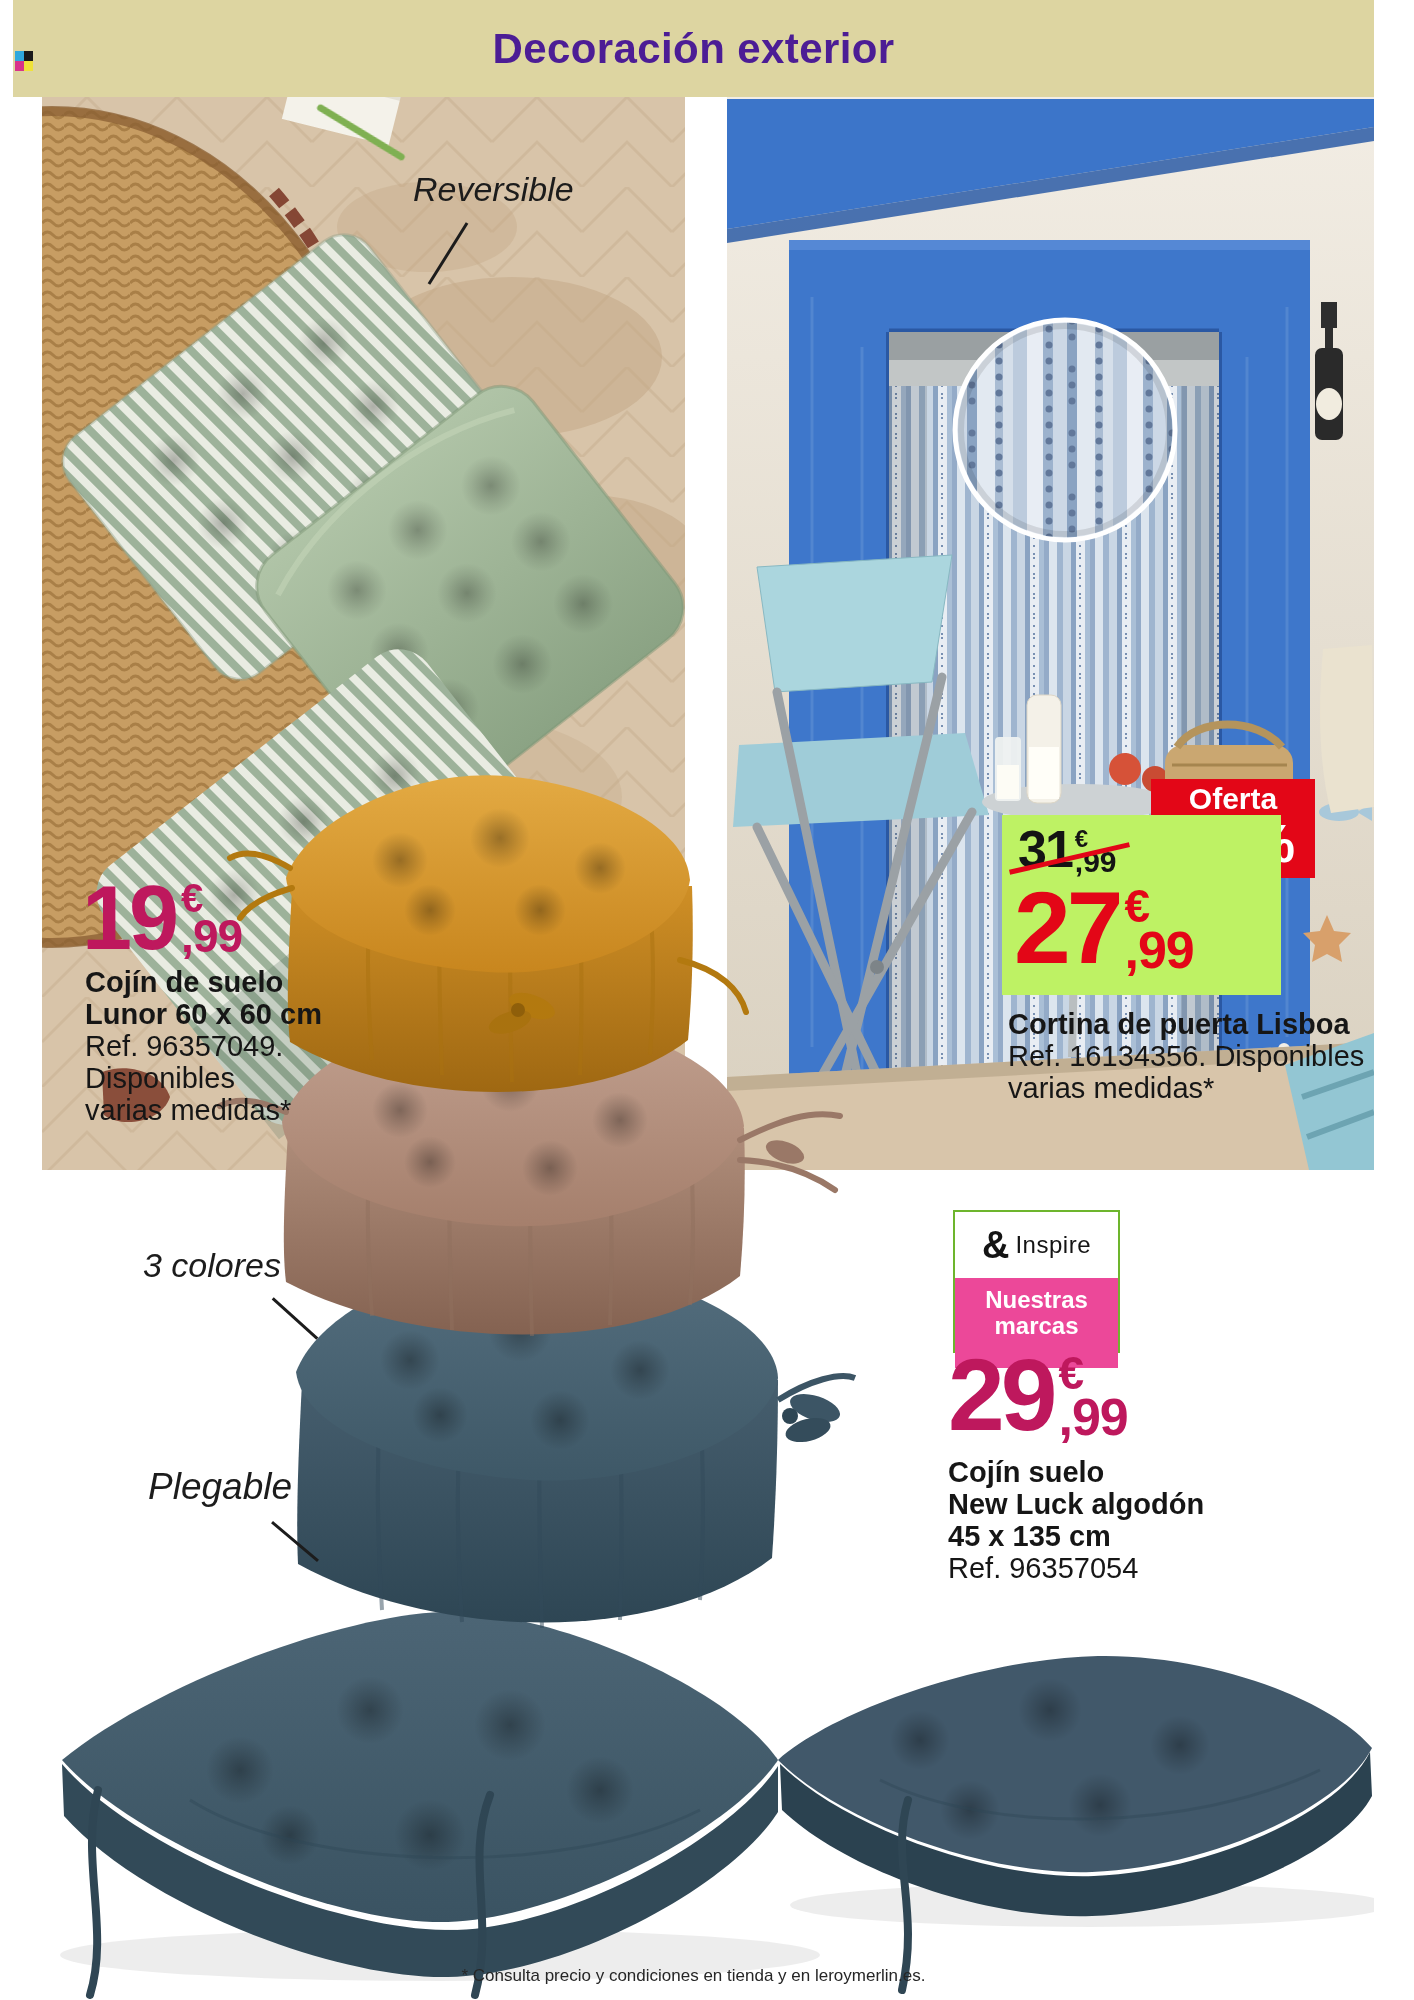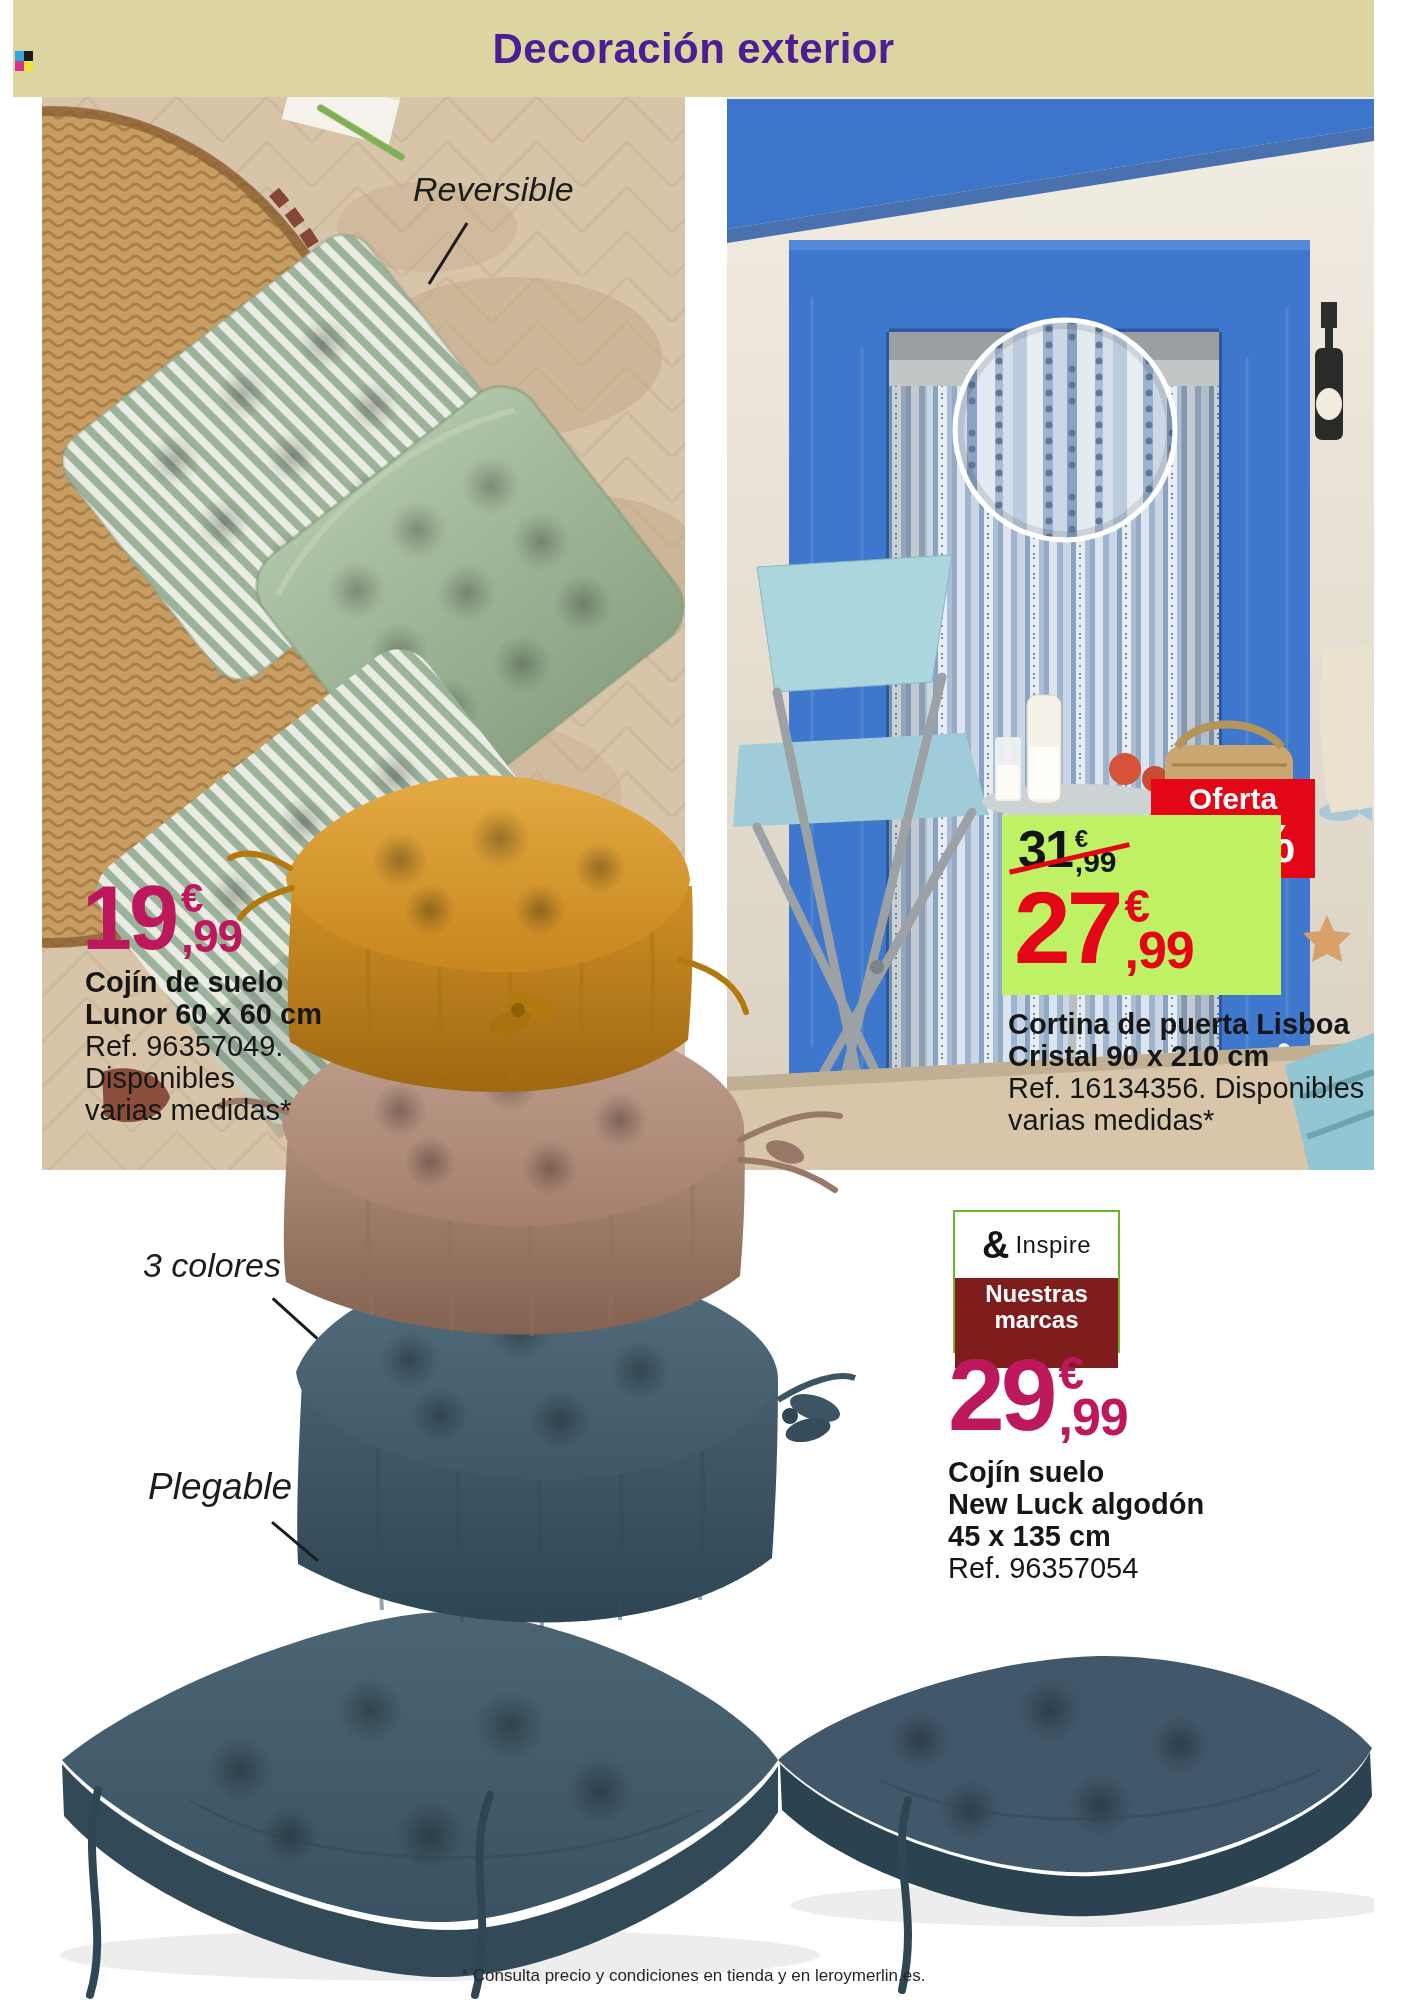--- a/index.html
+++ b/index.html
@@ -58,22 +58,22 @@
   .oldprice .odec{font-size:30px;margin-top:2px}
   .oldprice .strike{position:absolute;left:-10px;right:-14px;top:27px;height:5px;background:#e30617;transform:rotate(-13deg)}
   .newprice{position:absolute;left:12px;top:74px}
 
   
   .inspire{left:953px;top:1210px;width:167px;height:143px;border:2px solid #6db52d;
     background:#fff;box-sizing:border-box}
   .inspire .top{height:66px;display:flex;align-items:center;justify-content:center;gap:6px;color:#141414}
   .inspire .amp{font-size:38px;font-weight:700}
   .inspire .nm{font-size:24px;font-weight:500;letter-spacing:.5px}
-  .inspire .bottom{height:90px;background:#7f1d1d;color:#fff;text-align:center;
-    font-size:24px;font-weight:700;line-height:26px;padding-top:3px;box-sizing:border-box}
+  .inspire .bottom{height:90px;background:#ec4899;color:#fff;text-align:center;
+    font-size:24px;font-weight:700;line-height:26px;padding-top:9px;box-sizing:border-box}
 
   .footnote{left:13px;top:1966px;width:1361px;text-align:center;font-size:17px;color:#262626}
 </style>
 </head>
 <body>
 
 <div class="abs header">
   <span class="title">Decoración exterior</span>
 </div>
 
@@ -477,21 +477,20 @@
     <span class="pint">27</span>
     <span class="pcol">
       <span class="pcur">€</span>
       <span class="pdec">,99</span>
     </span>
   </div>
 </div>
 
 <div class="abs ptext" style="left:1008px;top:1008px">
   <div class="pn">Cortina de puerta Lisboa</div>
-  <div class="pn">Cristal 90 x 210 cm</div>
   <div class="pr">Ref. 16134356. Disponibles</div>
   <div class="pr">varias medidas*</div>
 </div>
 
 <div class="abs callout" style="left:143px;top:1246px">3 colores</div>
 <div class="abs pointer" style="left:265px;top:1317px;width:60px;transform:rotate(42deg)"></div>
 <div class="abs callout" style="left:148px;top:1466px;font-size:37px">Plegable</div>
 <div class="abs pointer" style="left:265px;top:1540px;width:60px;transform:rotate(40deg)"></div>
 
 <div class="abs inspire">

